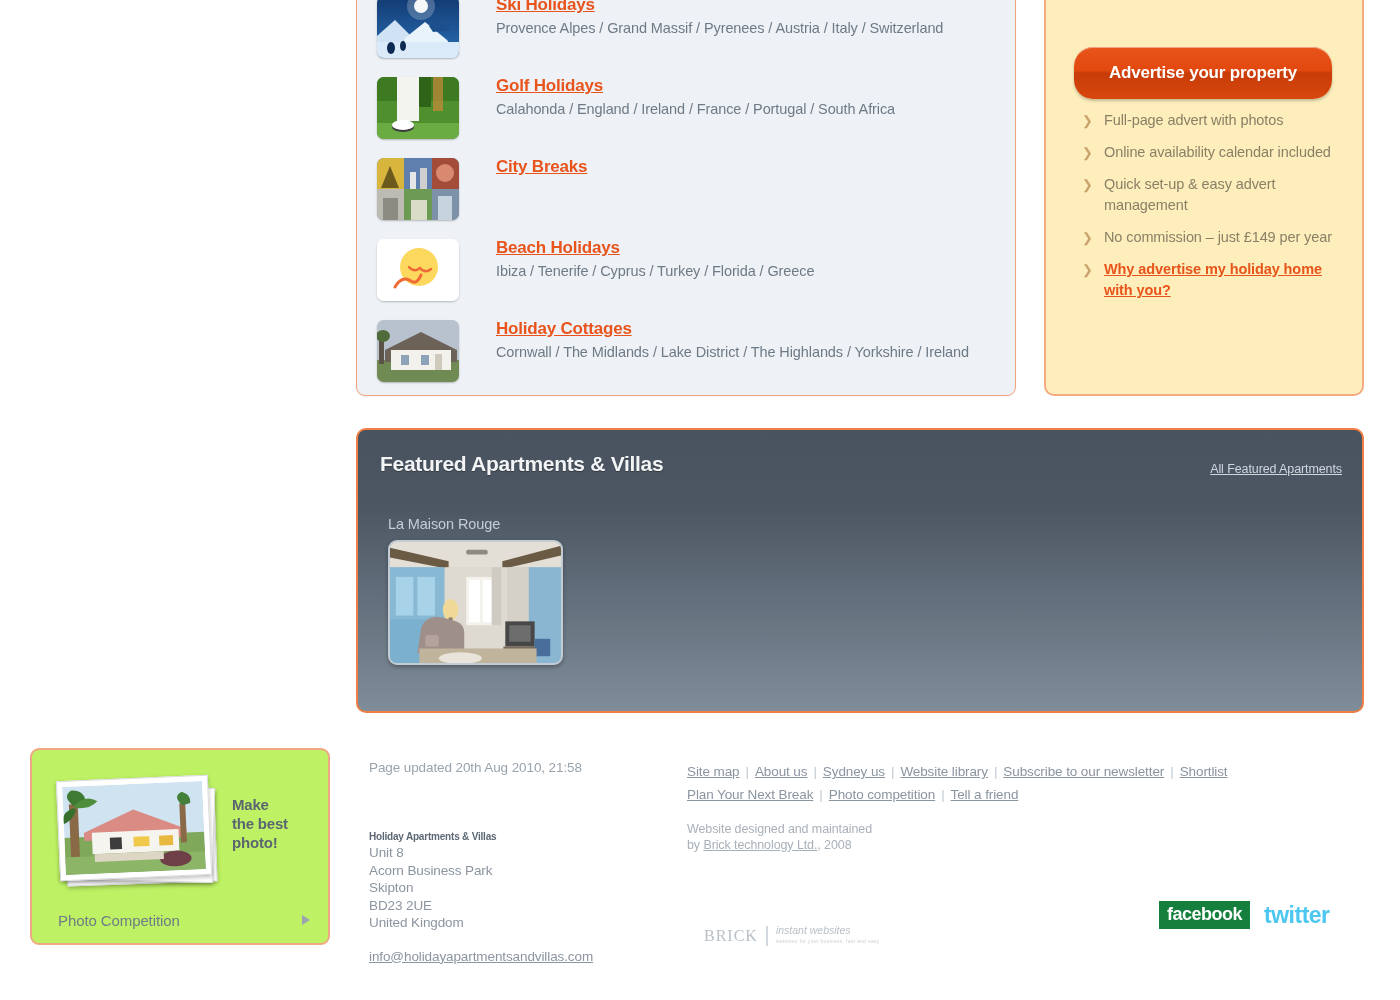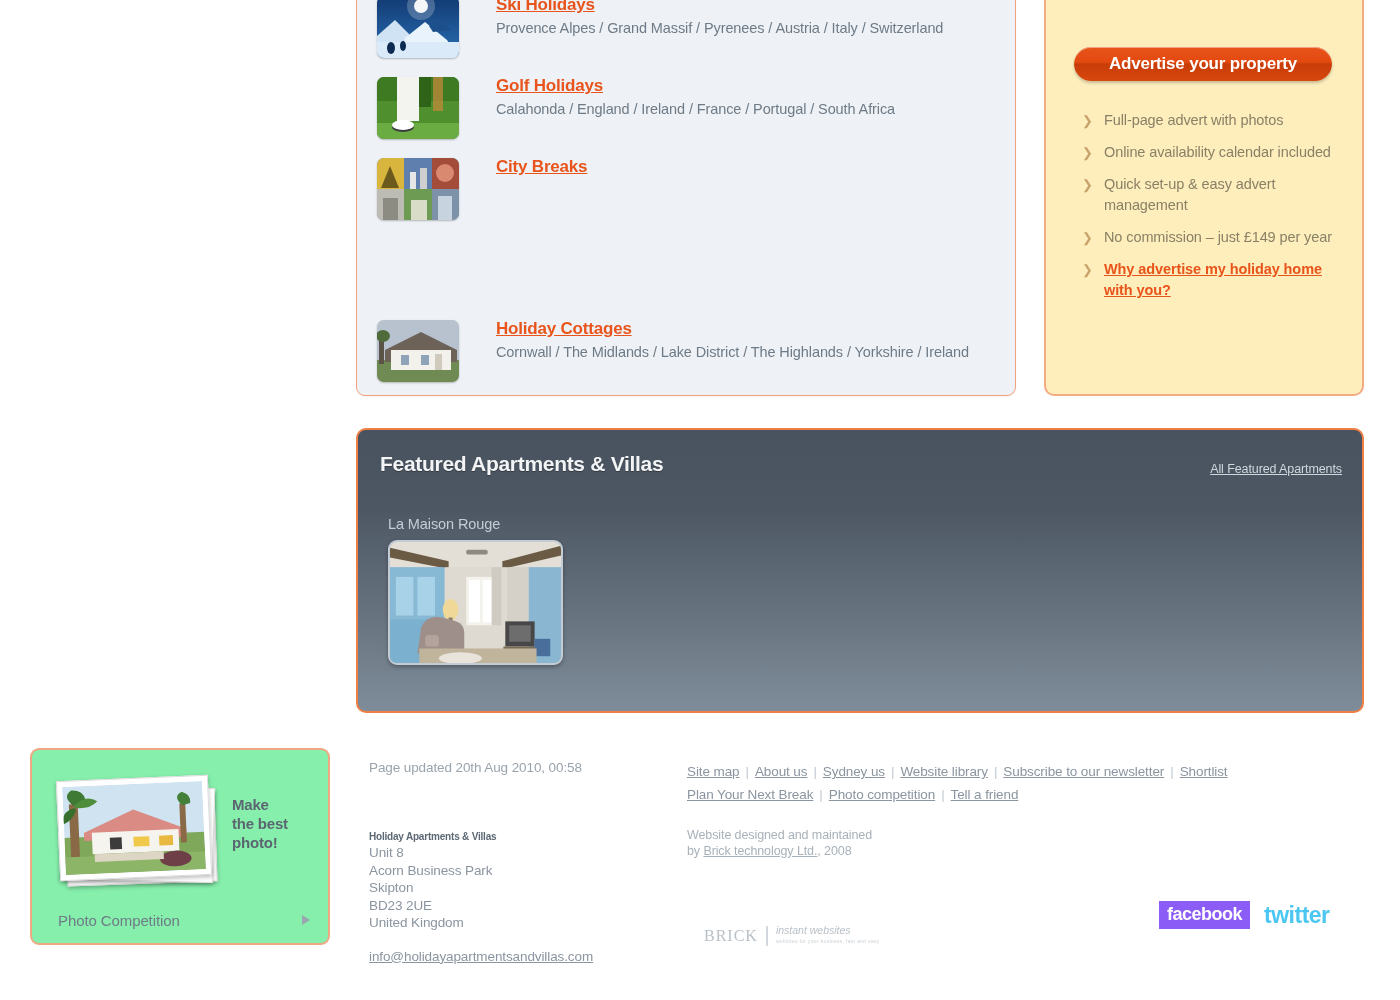--- a/index.html
+++ b/index.html
@@ -63,21 +63,21 @@
     position: absolute;
     left: 1044px; top: -170px;
     width: 320px; height: 566px;
     background: #fdeebc;
     border: 2px solid #f5ab82;
     border-radius: 10px;
   }
   .advert-btn {
     position: absolute;
     left: 28px; top: 215px;
-    width: 258px; height: 34px;
+    width: 258px; height: 52px;
     border: none;
     border-radius: 19px;
     background: linear-gradient(to bottom, #e8541b 0%, #e2490f 45%, #c83c08 50%, #d8470e 100%);
     box-shadow: inset 0 1px 0 rgba(255,255,255,.45), 0 2px 3px rgba(0,0,0,.22);
     color: #ffffff;
     font-size: 17px;
     font-weight: bold;
     letter-spacing: -.2px;
     cursor: pointer;
     font-family: "Liberation Sans", sans-serif;
@@ -155,21 +155,21 @@
     box-shadow: 0 2px 4px rgba(0,0,0,.3);
     background: #9aa7b2;
   }
   .feat-thumb svg { display:block; width:100%; height:100%; }
 
   
   .photo-box {
     position: absolute;
     left: 30px; top: 748px;
     width: 300px; height: 197px;
-    background: #86efac;
+    background: #bef264;
     border: 2px solid #f0a784;
     border-radius: 9px;
   }
   .photo-stack { position: absolute; left: 26px; top: 28px; width: 160px; height: 105px; }
   .photo-stack .card {
     position: absolute;
     background: #fff;
     border: 1px solid #dcdcdc;
     box-shadow: 0 2px 4px rgba(0,0,0,.28);
   }
@@ -208,32 +208,32 @@
   .f-company { margin-top: 56px; font-size: 10px; font-weight: bold; color: #5c6874; letter-spacing: -.2px; }
   .f-addr { margin-top: 2px; font-size: 13.5px; color: #8b95a0; line-height: 17.5px; letter-spacing: -.1px; }
   .f-email { margin-top: 17px; font-size: 13.5px; color: #8b95a0; text-decoration: underline; cursor: pointer; letter-spacing: -.1px; }
 
   .footer-col2 { position: absolute; left: 687px; top: 760px; width: 660px; }
   .f-links { font-size: 13.5px; line-height: 23px; color: #98a2ac; letter-spacing: -.1px; }
   .f-links .lnk { color: #8b95a0; text-decoration: underline; cursor: pointer; }
   .f-links .sep { color: #c2cad1; padding: 0 6px; }
   .f-copy { margin-top: 23px; font-size: 13.5px; line-height: 19px; color: #8b95a0; letter-spacing: -.1px; }
   .f-copy .lnk { color: #8b95a0; text-decoration: underline; cursor: pointer; }
-  .f-design { margin-top: 21px; font-size: 12.5px; line-height: 16px; color: #a8b1ba; letter-spacing: -.1px; }
+  .f-design { margin-top: 15px; font-size: 12.5px; line-height: 16px; color: #a8b1ba; letter-spacing: -.1px; }
   .f-design .lnk { color: #a8b1ba; text-decoration: underline; cursor: pointer; }
 
   .brick-logo { position: absolute; left: 687px; top: 925px; display: flex; align-items: center; margin-left: 17px; }
   .brick-word { font-size: 16px; color: #b9c1c8; letter-spacing: 1px; font-family: "Liberation Serif", serif; }
   .brick-bar { width: 2px; height: 20px; background: #d2d8dd; margin: 0 8px; }
   .brick-sub { font-size: 10.5px; color: #b9c1c8; font-style: italic; line-height: 11px; }
   .brick-sub small { display:block; font-size: 5px; font-style: normal; color: #ccd2d7; letter-spacing:.3px; }
 
   .social { position: absolute; left: 1159px; top: 901px; display: flex; align-items: center; gap: 14px; }
   .fb-badge {
-    background: #8b5cf6; color: #fff;
+    background: #15803d; color: #fff;
     font-size: 18px; font-weight: bold;
     padding: 3px 8px 4px;
     letter-spacing: -.5px;
     cursor: pointer;
     font-family: "Liberation Sans", sans-serif;
   }
   .tw-badge {
     color: #4cc7f2;
     font-size: 23px; font-weight: bold;
     letter-spacing: -.5px;
@@ -310,20 +310,35 @@
           <rect x="34" y="42" width="16" height="20" fill="#d9dcc6"></rect>
           <rect x="55" y="31" width="27" height="31" fill="#7d91a8"></rect>
           <rect x="61" y="38" width="14" height="24" fill="#c7d3de"></rect>
         </svg>
       </div>
       <div class="type-body">
         <span class="type-title">City Breaks</span>
       </div>
     </div>
 
+    <div class="type-row" style="top:358px;">
+      <div class="type-thumb" style="background:#ffffff;">
+        <svg viewBox="0 0 82 62" preserveAspectRatio="none">
+          <rect width="82" height="62" fill="#ffffff"></rect>
+          <circle cx="42" cy="28" r="19" fill="#fcd95e"></circle>
+          <path d="M32,28 q5,6 11,1" stroke="#ef6a35" stroke-width="2.4" fill="none" stroke-linecap="round"></path>
+          <path d="M43,29 q5,6 11,1" stroke="#ef6a35" stroke-width="2.4" fill="none" stroke-linecap="round"></path>
+          <path d="M18,48 q7,-12 16,-6 q6,4 10,-6" stroke="#ef6a35" stroke-width="3" fill="none" stroke-linecap="round"></path>
+        </svg>
+      </div>
+      <div class="type-body">
+        <span class="type-title">Beach Holidays</span>
+        <div class="type-locs">Ibiza / Tenerife / Cyprus / Turkey / Florida / Greece</div>
+      </div>
+    </div>
 
     <div class="type-row" style="top:439px;padding-left:24px;">
       <div class="type-thumb">
         <svg viewBox="0 0 82 62" preserveAspectRatio="none">
           <rect width="82" height="62" fill="#b8c2cf"></rect>
           <rect y="40" width="82" height="22" fill="#6f8a52"></rect>
           <polygon points="8,30 44,12 80,30 80,42 8,42" fill="#6d6257"></polygon>
           <rect x="14" y="30" width="60" height="20" fill="#f2f1ec"></rect>
           <rect x="24" y="35" width="8" height="10" fill="#8ea3b8"></rect>
           <rect x="44" y="35" width="8" height="10" fill="#8ea3b8"></rect>
@@ -432,21 +447,21 @@
     <div class="photo-tag">
       <div>Make</div>
       <div>the best</div>
       <div>photo!</div>
     </div>
     <div class="photo-label">Photo Competition</div>
     <div class="photo-arrow"></div>
   </div>
 
   <div class="footer-col1">
-    <div class="f-updated">Page updated 20th Aug 2010, 00:58</div>
+    <div class="f-updated">Page updated 20th Aug 2010, 21:58</div>
     <div class="f-company">Holiday Apartments &amp; Villas</div>
     <div class="f-addr">
       <div>Unit 8</div>
       <div>Acorn Business Park</div>
       <div>Skipton</div>
       <div>BD23 2UE</div>
       <div>United Kingdom</div>
     </div>
     <div class="f-email">info@holidayapartmentsandvillas.com</div>
   </div>

